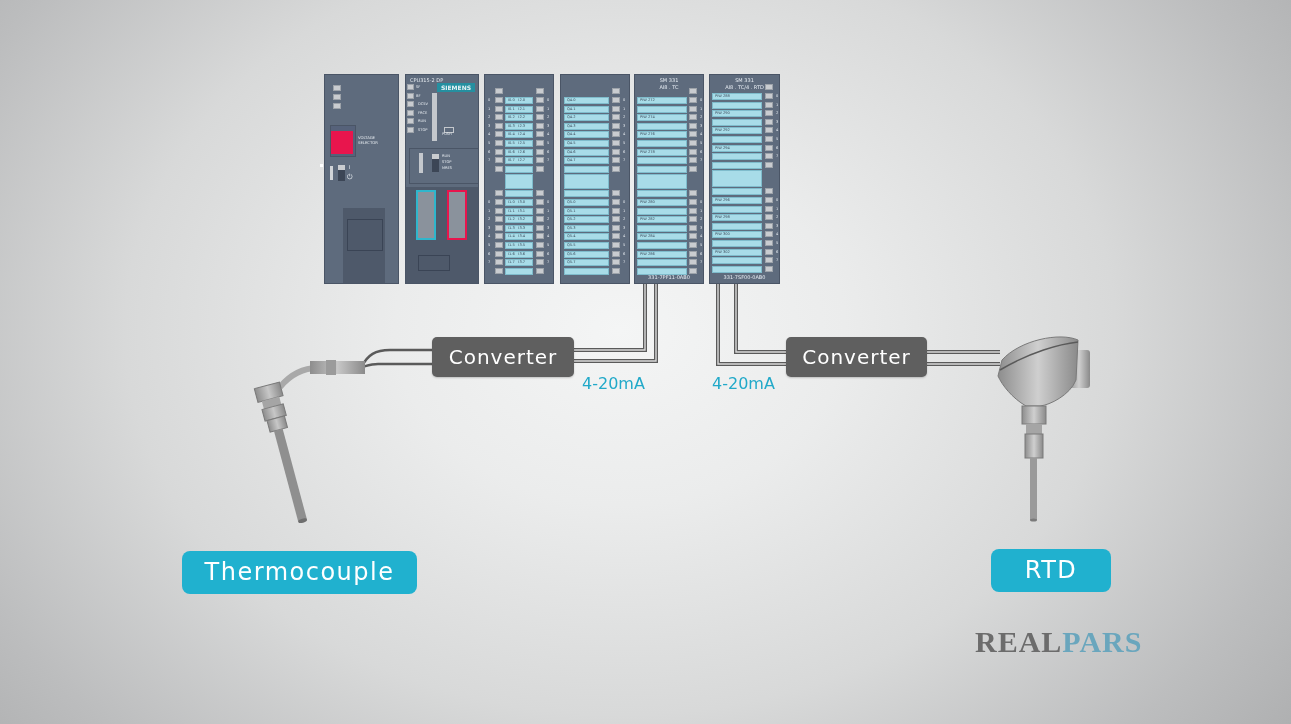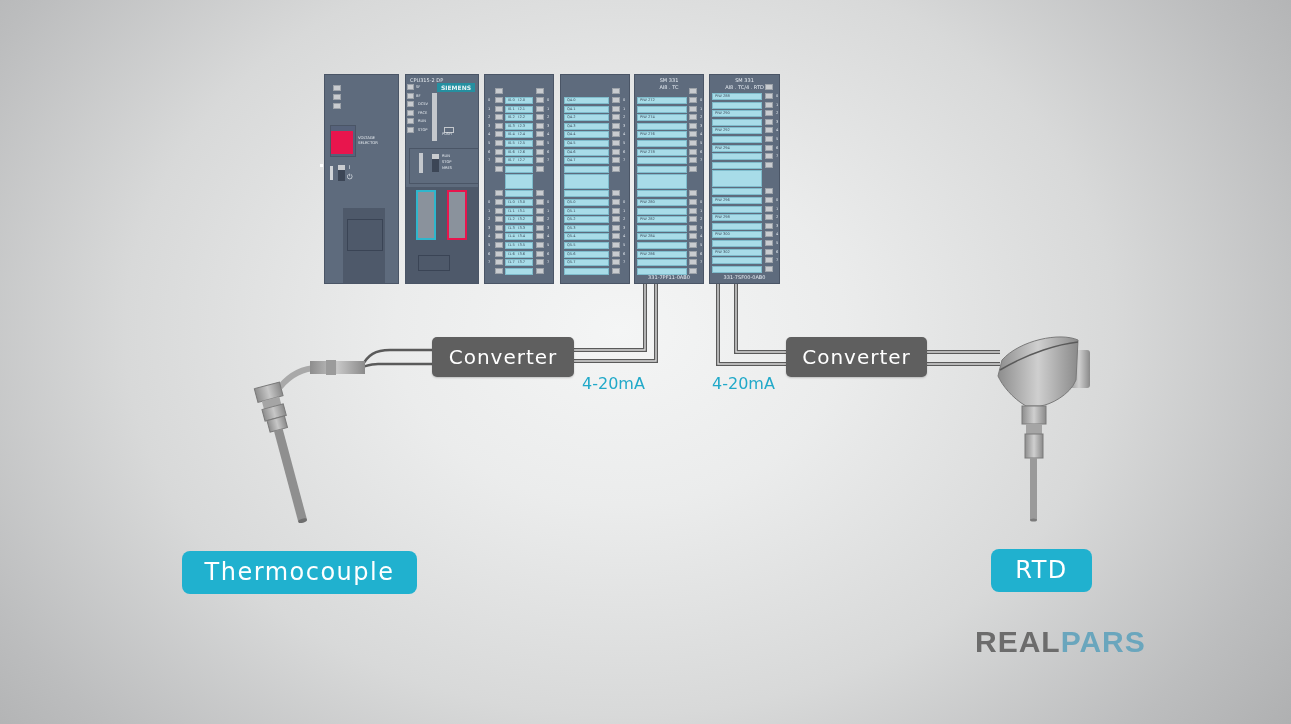--- a/index.html
+++ b/index.html
@@ -14,21 +14,21 @@
   .mod-title { position:absolute; left:0; right:0; text-align:center; color:#e8eef4; font-size:5px; line-height:6px; font-family:"DejaVu Sans", sans-serif; }
   .led { position:absolute; width:8px; height:6px; background:#c9ccd0; border:1px solid #9da3aa; box-sizing:border-box; }
   .chan { position:absolute; height:7px; background:#a8dce8; border:1px solid #7fbccc; box-sizing:border-box; font-size:3.6px; line-height:5px; color:#3c4a5a; padding-left:2px; white-space:nowrap; overflow:hidden; }
   .chan.blank { }
   .chan-num { position:absolute; font-size:3.6px; color:#e6ebf0; line-height:6px; }
   .part-no { position:absolute; left:2px; right:2px; text-align:center; color:#e8eef4; font-size:5px; bottom:3px; }
   
   .converter { position:absolute; height:40px; background:#5f5f5f; border-radius:5px; color:#ffffff; font-family:"DejaVu Sans", sans-serif; font-size:20px; letter-spacing:1px; text-align:center; line-height:40px; box-shadow:0 1px 2px rgba(0,0,0,0.2); }
   .ma-label { position:absolute; color:#21a9c9; font-size:16px; font-family:"DejaVu Sans", sans-serif; }
   .badge { position:absolute; height:43px; background:#20b1cf; border-radius:8px; color:#ffffff; font-size:24px; letter-spacing:1.5px; text-align:center; line-height:43px; font-family:"DejaVu Sans", sans-serif; }
-  .logo { position:absolute; left:975px; top:625px; font-family:Liberation Sans, sans-serif; font-weight:bold; font-size:30px; letter-spacing:1px; }
+  .logo { position:absolute; left:975px; top:625px; font-family:Liberation Serif, serif; font-weight:bold; font-size:30px; letter-spacing:1px; }
   .logo .real { color:#6c6c6c; }
   .logo .pars { color:#6aa6bd; }
   svg.wires { position:absolute; left:0; top:0; }
 </style>
 </head>
 <body>
 
 <svg class="wires" width="1291" height="724">
 
   <path d="M645 284 V350 H562" fill="none" stroke="#5a5a5a" stroke-width="4"></path>
@@ -420,17 +420,17 @@
   <path d="M12 30 C30 10 70 2 88 10 L86 50 C80 65 60 75 50 76 L36 76 C22 68 12 55 8 46 Z" fill="url(#metal2)" stroke="#7a7a7a"></path>
   <path d="M10 40 C40 22 70 14 88 12" fill="none" stroke="#5a5a5a" stroke-width="1.5"></path>
   <rect x="32" y="76" width="24" height="18" fill="url(#metal2)" stroke="#7a7a7a"></rect>
   <rect x="36" y="94" width="16" height="10" fill="#a5a5a5"></rect>
   <rect x="35" y="104" width="18" height="24" fill="url(#metal2)" stroke="#7a7a7a"></rect>
   <rect x="40" y="128" width="7" height="62" fill="#9a9a9a"></rect>
   <ellipse cx="43.5" cy="190" rx="3.5" ry="1.5" fill="#7a7a7a"></ellipse>
 </svg>
 
 <div class="badge" style="left:182px; top:551px; width:235px;">Thermocouple</div>
-<div class="badge" style="left:991px; top:549px; width:101px;">RTD</div>
+<div class="badge" style="left:991px; top:549px; width:120px;">RTD</div>
 
 <div class="logo">
   <span class="real">REAL</span><span class="pars">PARS</span>
 </div>
 
 </body></html>

